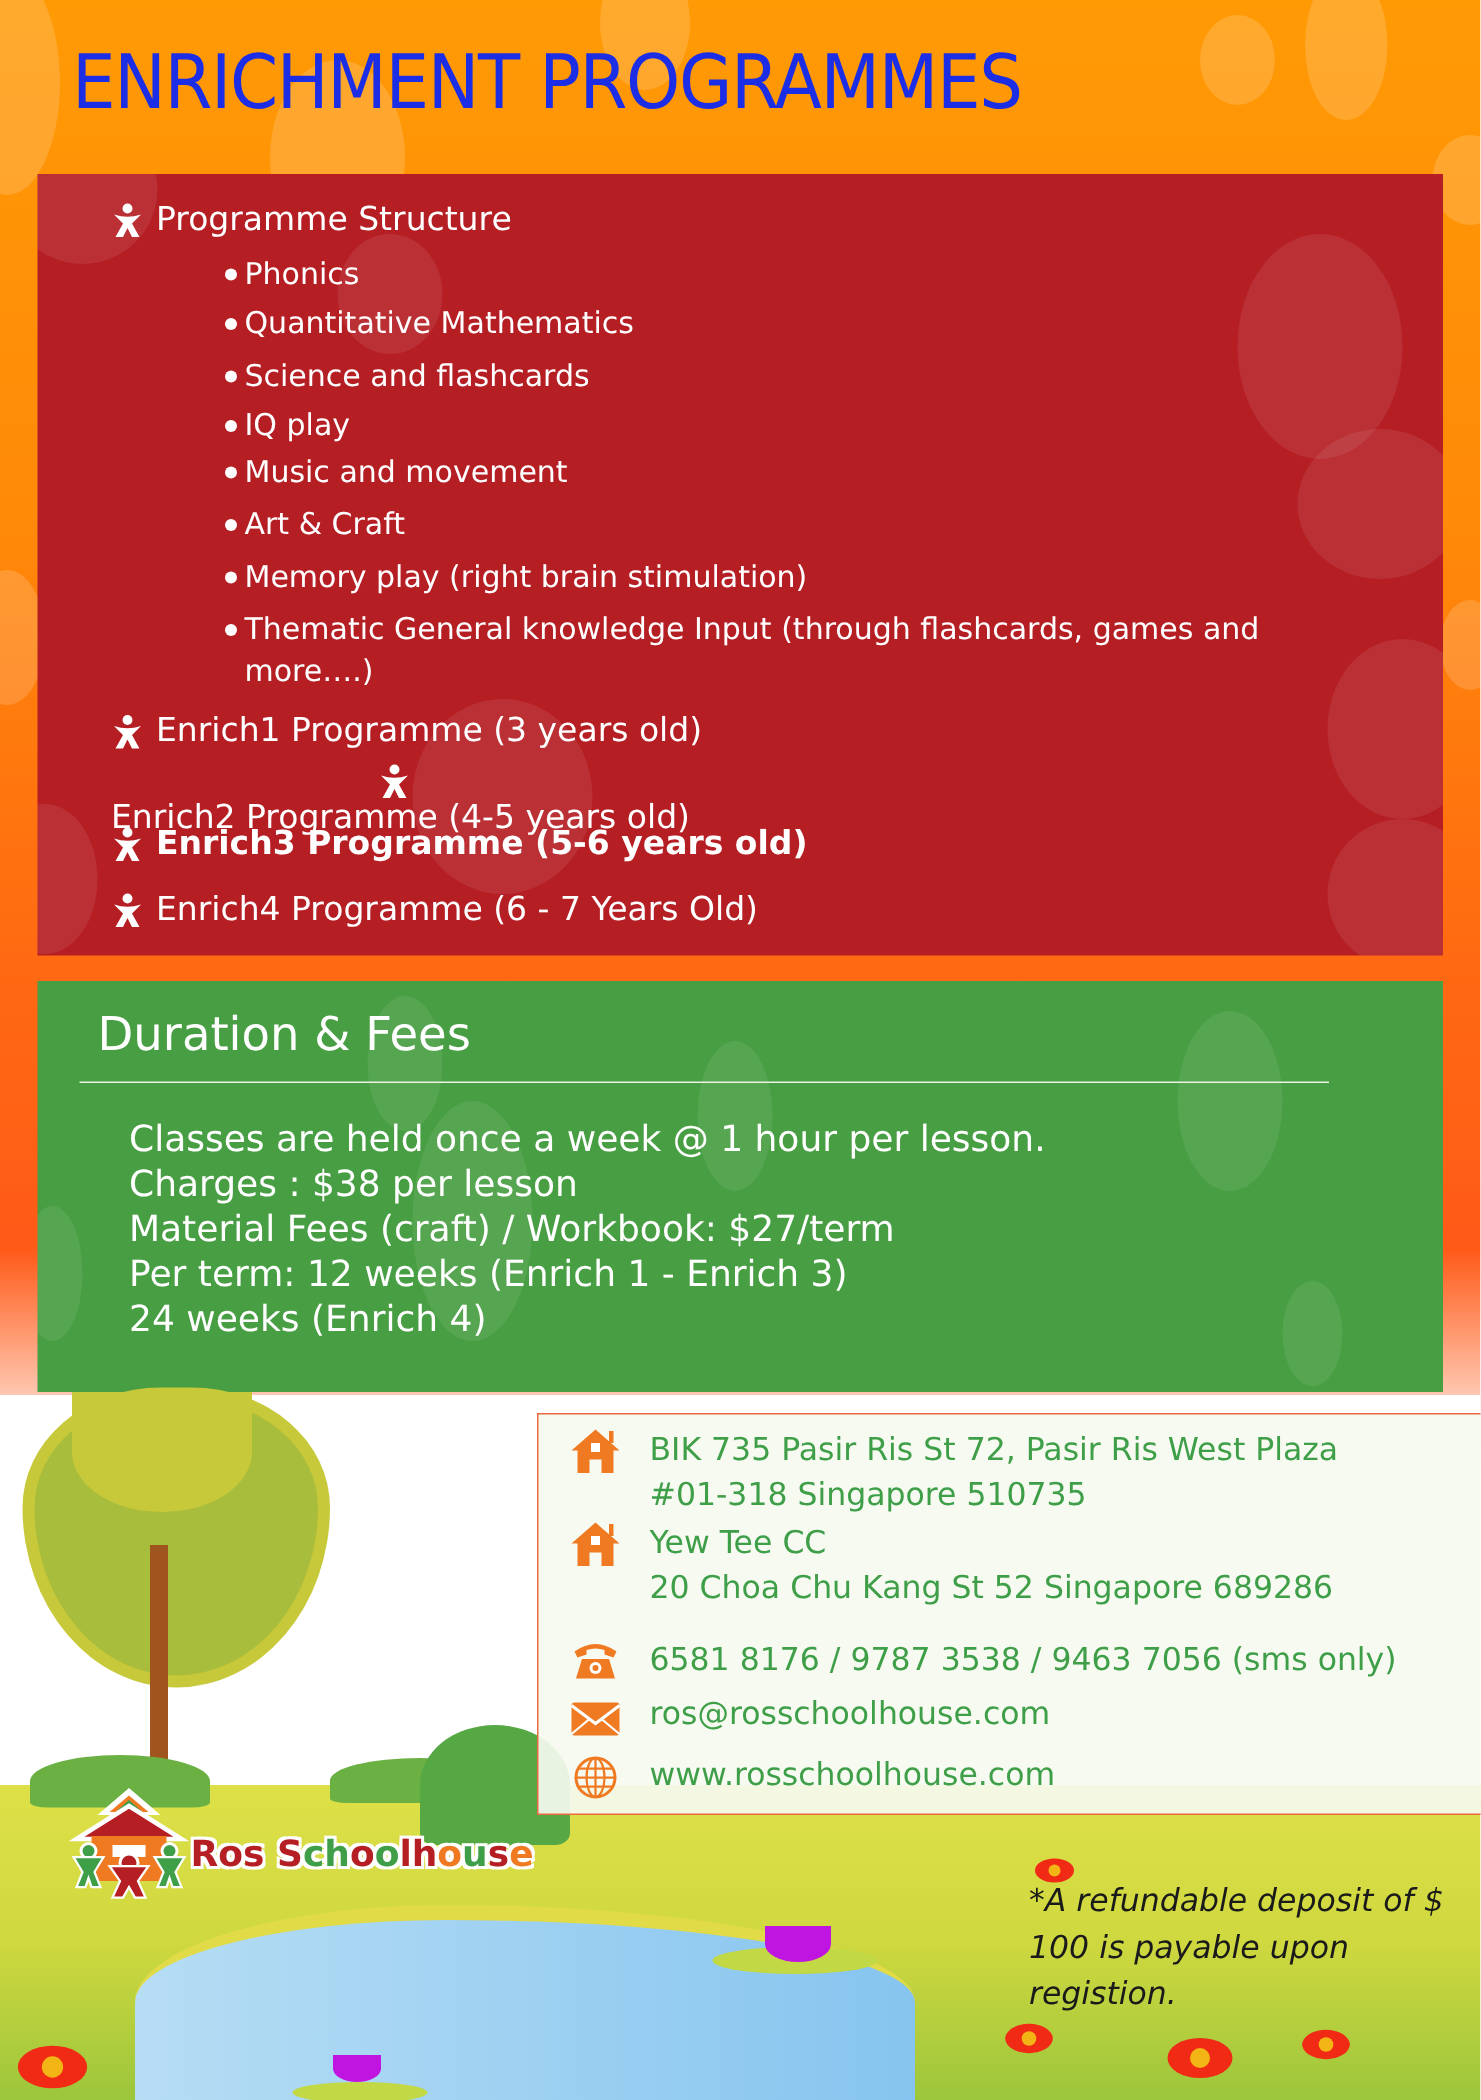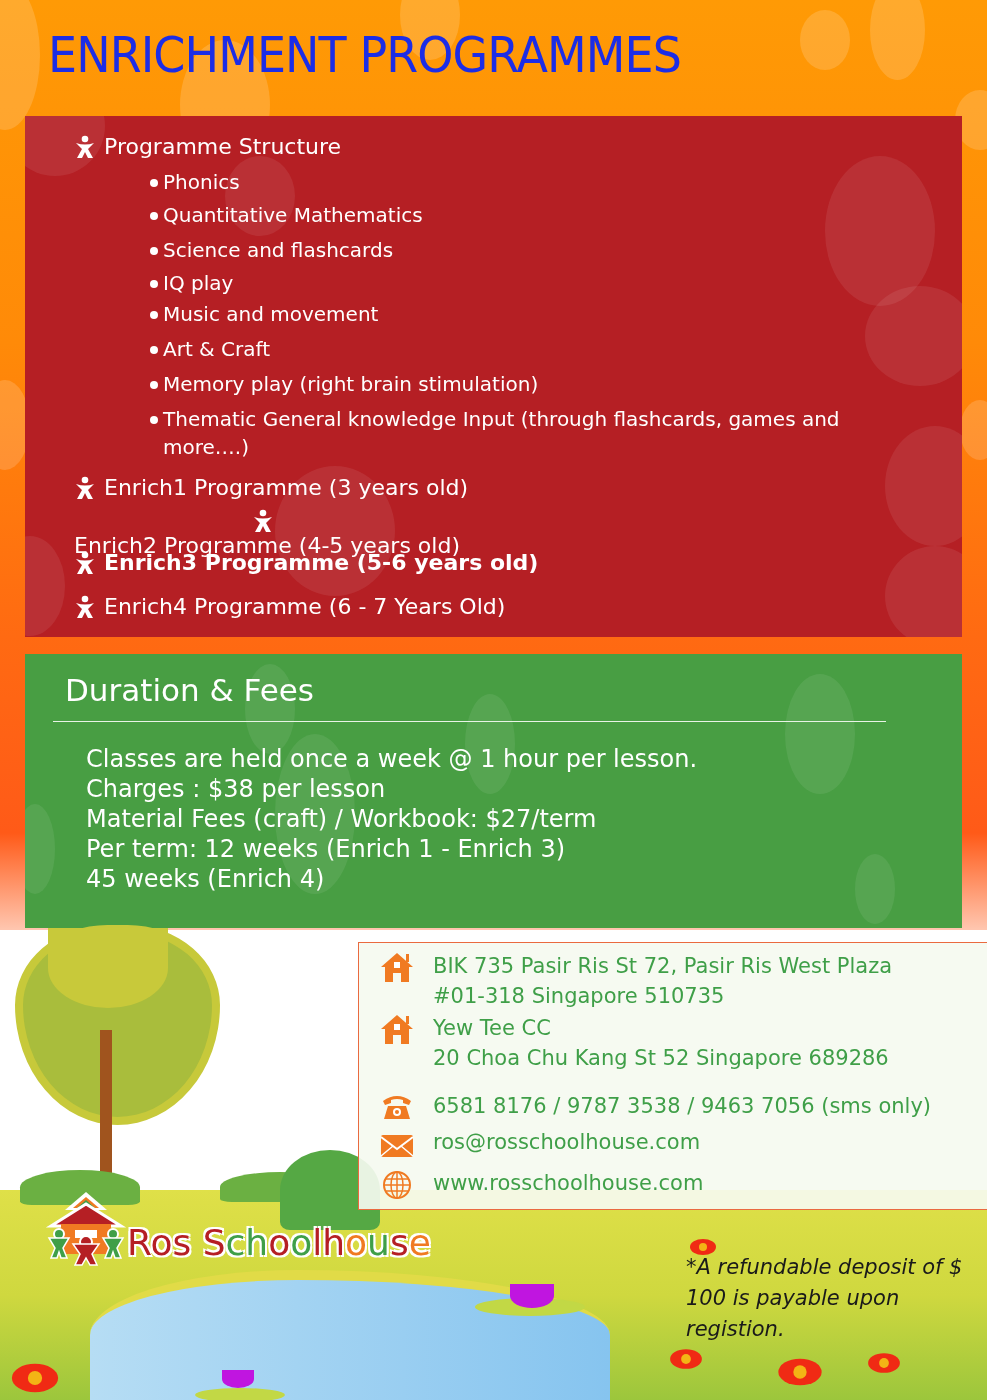--- a/index.html
+++ b/index.html
@@ -87,21 +87,21 @@
       background: rgba(245,250,240,0.92);
       border: 1px solid #ea6a3f;
     }
     .contact-row {
       position: absolute; left: 74px; color: #3f9f48; font-size: 21px; line-height: 30px;
       white-space: nowrap;
     }
     .contact-icon { position: absolute; left: 20px; width: 36px; height: 32px; }
     .logo { position: absolute; left: 45px; top: 1188px; width: 400px; height: 80px; }
     .logo-text {
-      position: absolute; left: 82px; top: 34px; font-size: 36px; font-weight: normal;
+      position: absolute; left: 82px; top: 34px; font-size: 24px; font-weight: bold;
       letter-spacing: 0px;
       text-shadow: 2px 2px 0 #fff, -2px -2px 0 #fff, 2px -2px 0 #fff, -2px 2px 0 #fff;
     }
     .deposit {
       position: absolute; left: 686px; top: 1252px; color: #1a1a1a;
       font-size: 21px; font-style: italic; line-height: 31px; width: 290px;
     }
   </style>
 </head>
 <body>
@@ -207,21 +207,21 @@
   <div class="bubble" style="left:760px;top:20px;width:70px;height:120px;"></div>
   <div class="bubble" style="left:-10px;top:150px;width:40px;height:90px;"></div>
   <div class="bubble" style="left:830px;top:200px;width:40px;height:70px;"></div>
   <div class="green-title">Duration &amp; Fees</div>
   <div class="green-rule"></div>
   <div class="green-lines">
     <div>Classes are held once a week @ 1 hour per lesson.</div>
     <div>Charges : $38 per lesson</div>
     <div>Material Fees (craft) / Workbook: $27/term</div>
     <div>Per term: 12 weeks (Enrich 1 - Enrich 3)</div>
-    <div>45 weeks (Enrich 4)</div>
+    <div>24 weeks (Enrich 4)</div>
   </div>
 </div>
 
 <div class="tree-crown"></div>
 <div class="tree-crown-hl"></div>
 <div class="tree-trunk"></div>
 <div class="hill"></div>
 <div class="bush" style="left:20px;top:1170px;width:120px;height:35px;"></div>
 <div class="bush" style="left:220px;top:1172px;width:120px;height:30px;"></div>
 <div class="bush" style="left:280px;top:1150px;width:100px;height:80px;background:#55a844;"></div>

